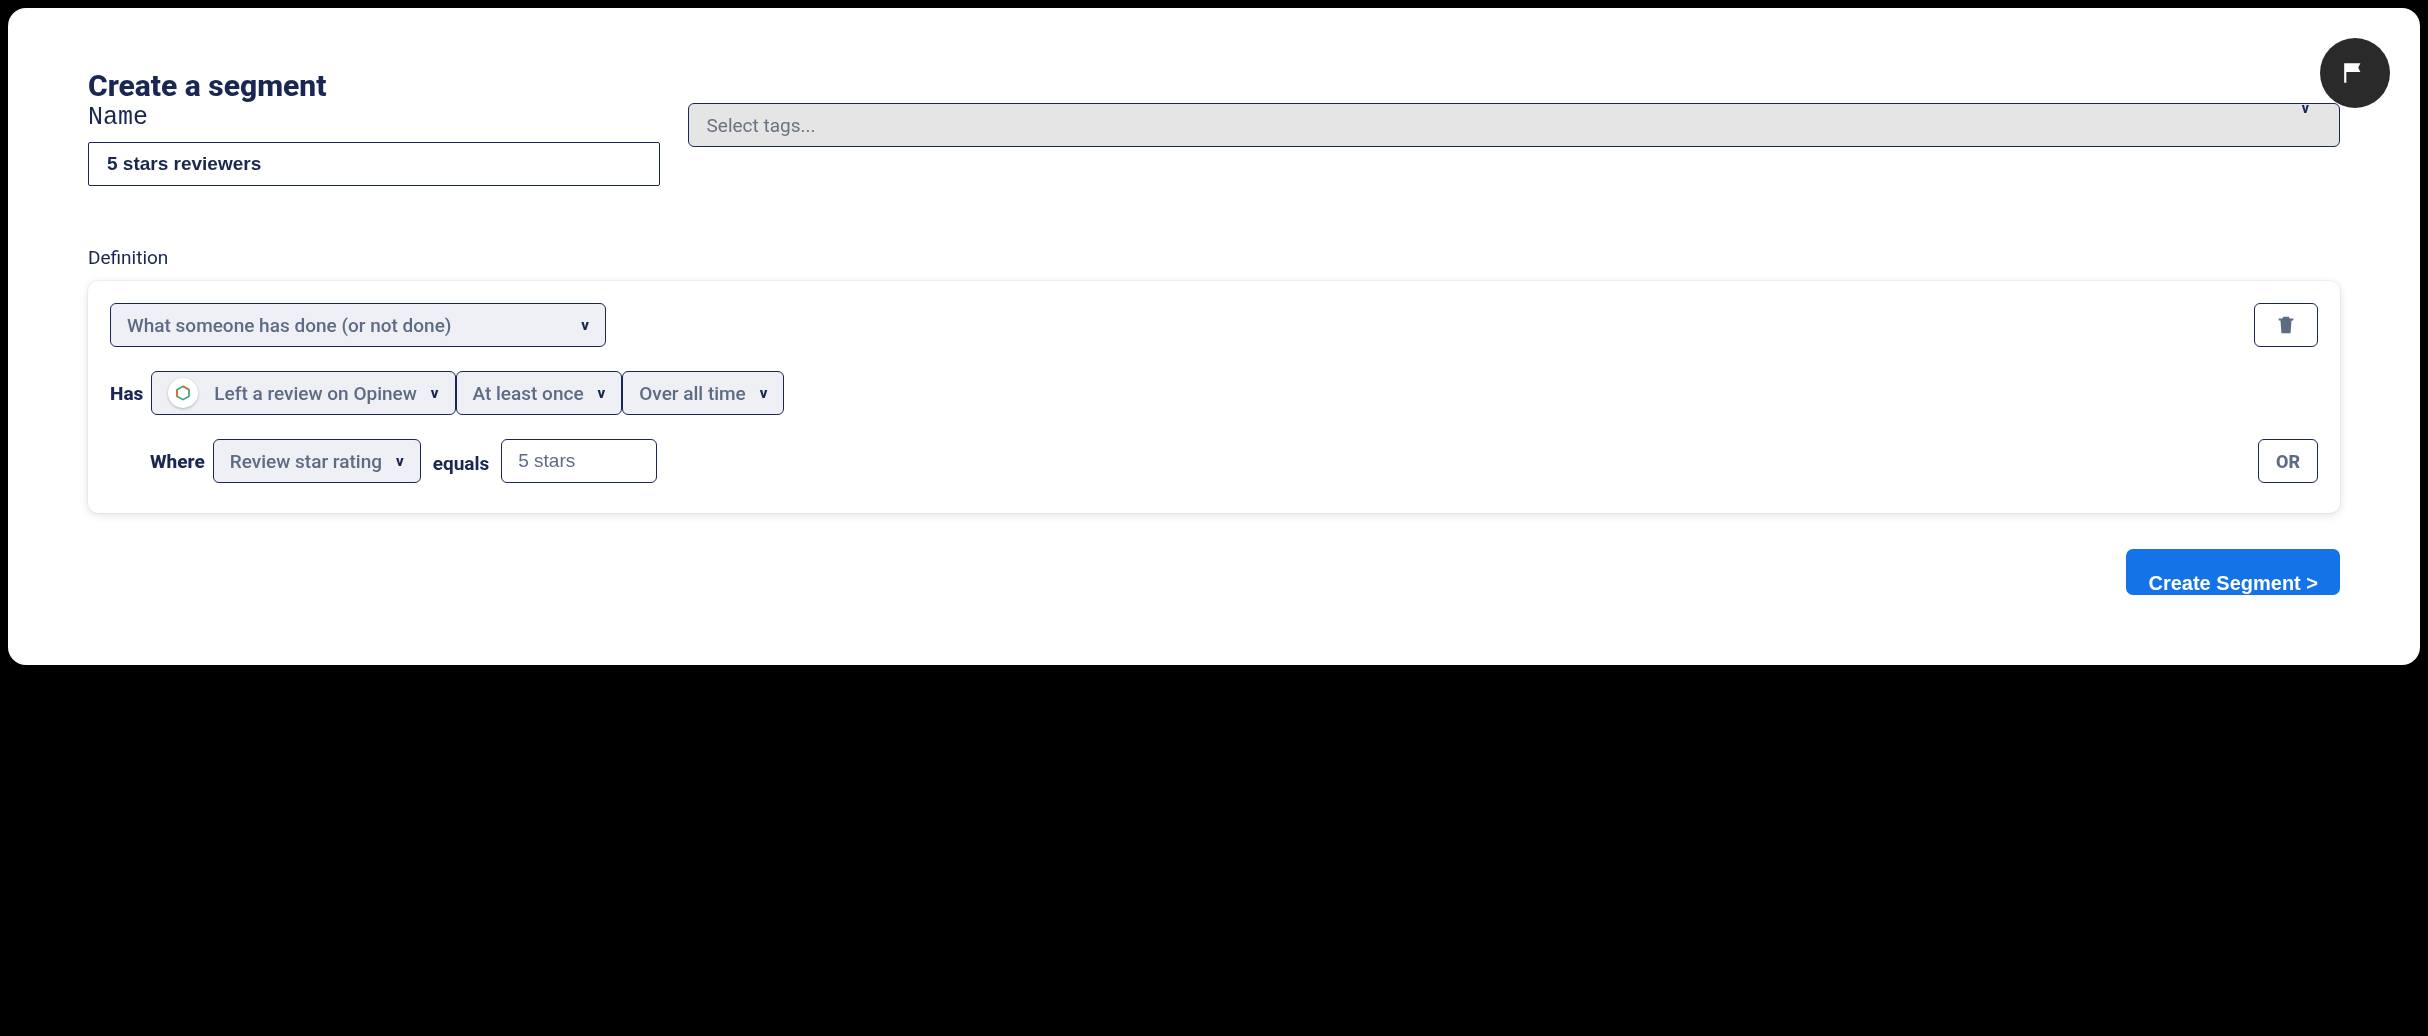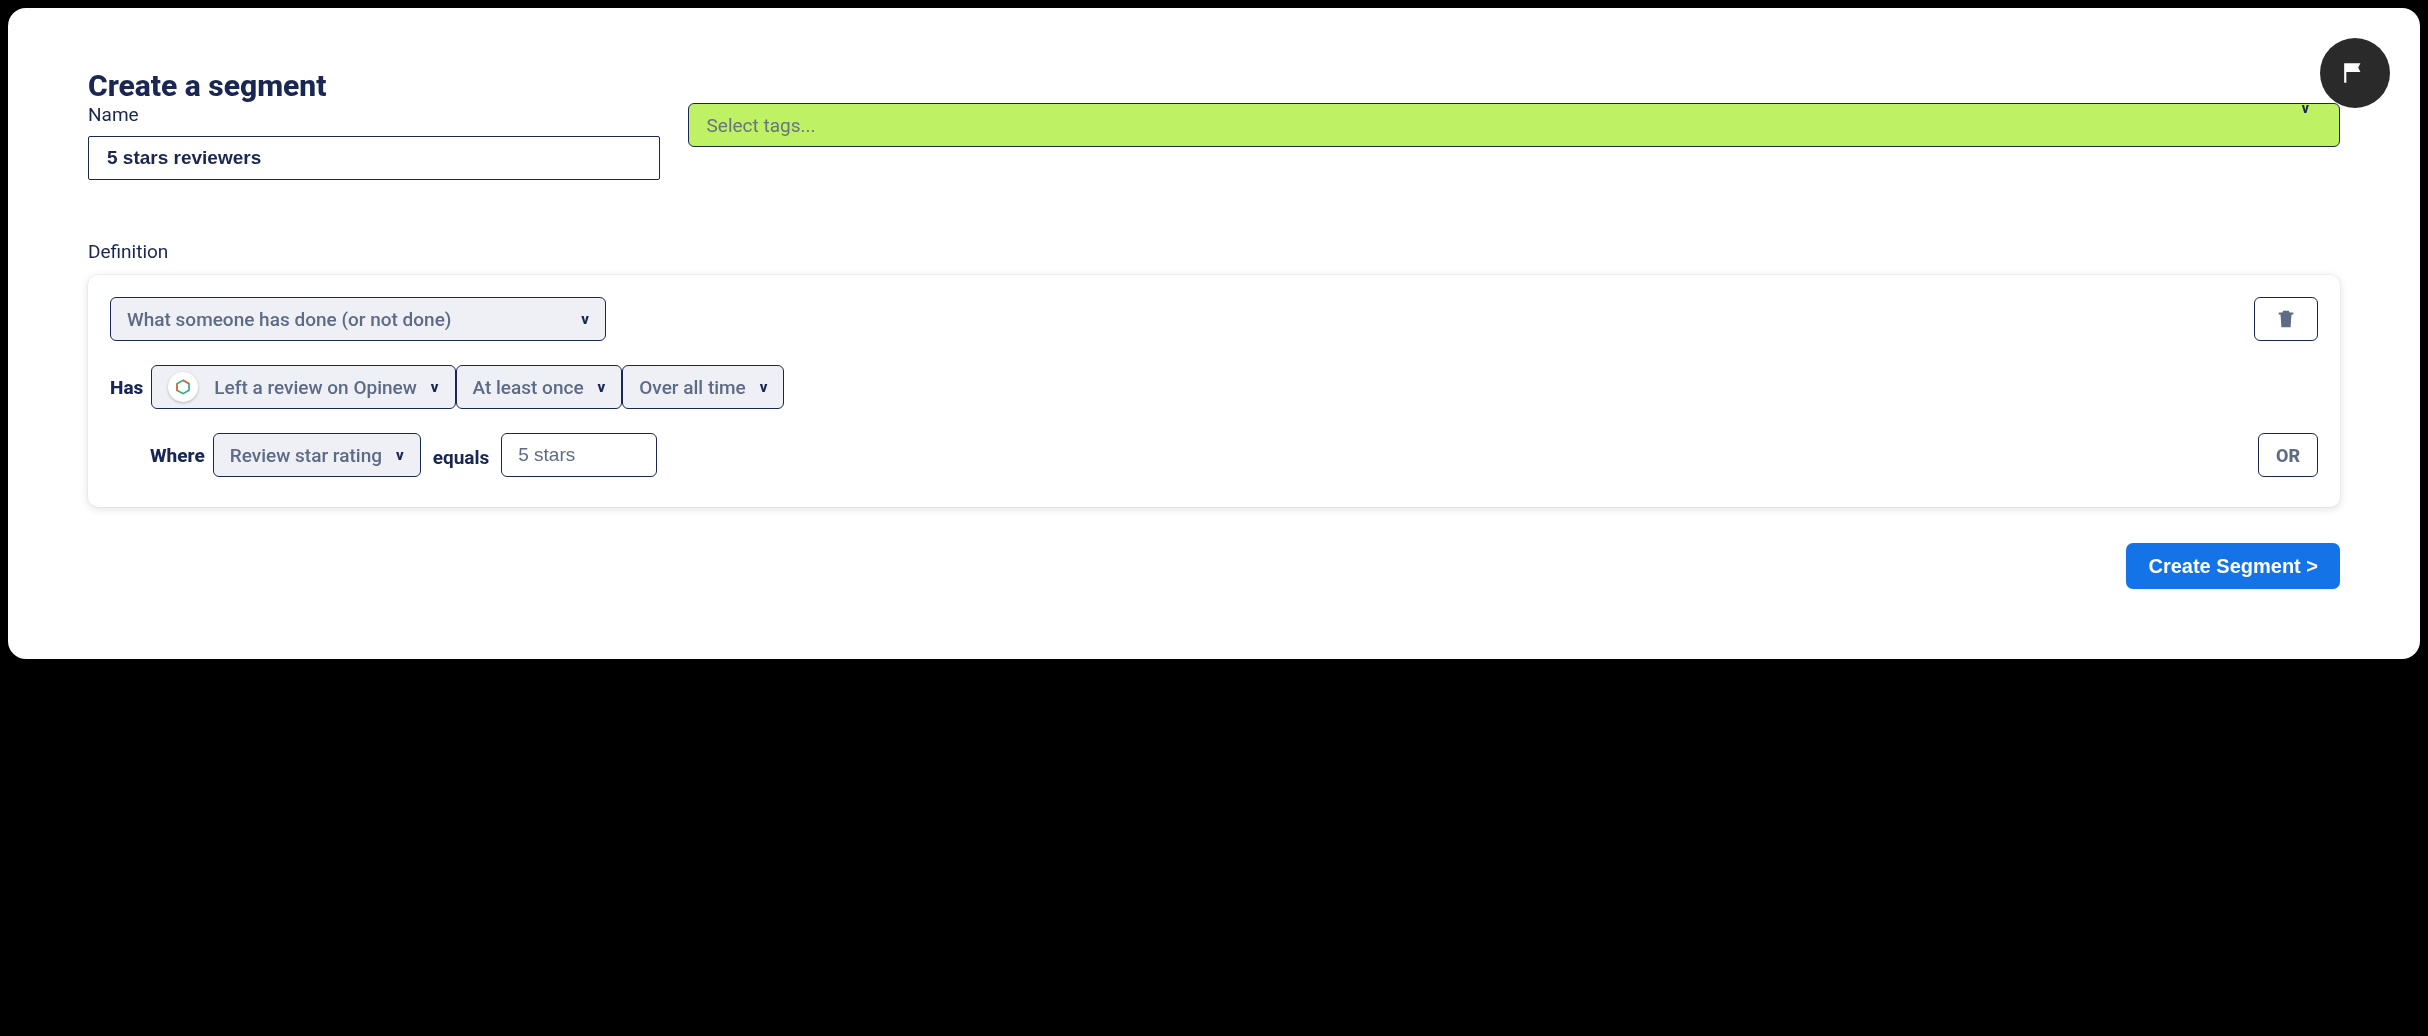--- a/index.html
+++ b/index.html
@@ -35,44 +35,45 @@
       color: #1a2752;
     }
     .row {
       display: flex;
       gap: 28px;
       margin-bottom: 60px;
     }
     .col { flex: 1; display: flex; flex-direction: column; }
     .col.narrow { flex-basis: 48%; }
     .field-label {
-      font-size: 19px;
+      font-size: 25px;
       color: #1a2752;
       margin-bottom: 10px;
       font-weight: 400;
+      font-family: Liberation Mono, monospace;
     }
     .text-input {
       height: 44px;
       border: 1.5px solid #1a2752;
       border-radius: 2px;
       padding: 0 18px;
       font-size: 19px;
       color: #1a2752;
       font-weight: 600;
       background: #fff;
       outline: none;
     }
     .select-input {
       height: 44px;
       border: 1.5px solid #1a2752;
       border-radius: 6px;
       padding: 0 18px;
       font-size: 19px;
       color: #6b7280;
-      background: #bef264;
+      background: #e5e5e5;
       display: flex;
       align-items: center;
       justify-content: space-between;
       cursor: pointer;
       position: relative;
     }
     .chev {
       position: absolute;
       right: 30px;
       top: -4px;
@@ -196,21 +197,21 @@
       background: #1473e6;
       color: #fff;
       border: none;
       border-radius: 7px;
       height: 46px;
       padding: 0 22px;
       font-size: 20px;
       font-weight: 800;
       cursor: pointer;
       display: flex;
-      align-items: center;
+      align-items: flex-end;
     }
     .gap-sm { gap: 0; }
   </style>
 </head>
 <body>
 
 <div class="window">
 
   <div class="floating-btn">
     <svg viewBox="0 0 24 24">

